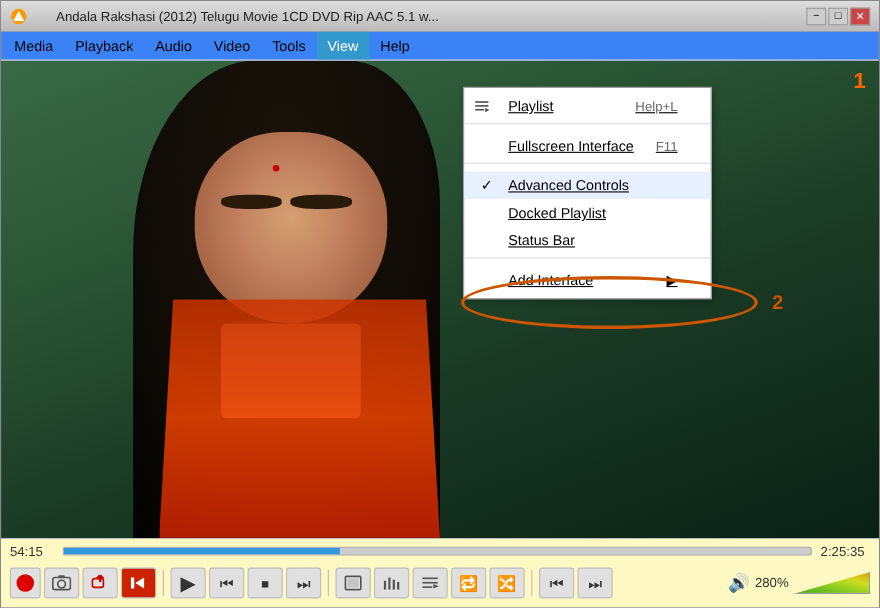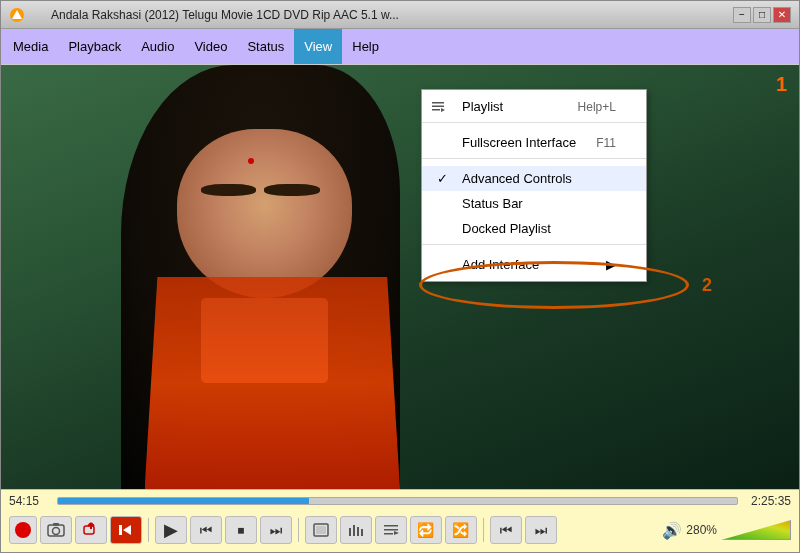--- a/index.html
+++ b/index.html
@@ -7,48 +7,48 @@
 
     
     .window { width: 800px; height: 553px; border: 1px solid #888; background: #f0f0f0; display: flex; flex-direction: column; }
     .title-bar { background: linear-gradient(to bottom, #ddd, #bbb); height: 28px; display: flex; align-items: center; padding: 0 8px; border-bottom: 1px solid #999; gap: 20px; }
     .title-bar-icon { width: 16px; height: 16px; margin-right: 6px; }
     .title-bar-text { flex: 1; font-size: 12px; color: #222; font-weight: normal; white-space: nowrap; overflow: hidden; text-overflow: ellipsis; }
     .title-bar-buttons { display: flex; gap: 2px; }
     .title-btn { width: 18px; height: 16px; background: #ccc; border: 1px solid #999; font-size: 10px; display: flex; align-items: center; justify-content: center; cursor: pointer; }
 
     
-    .menu-bar { background: #c4b5fd; height: 36px; display: flex; align-items: stretch; border-bottom: 1px solid #ccc; padding: 0 2px; position: relative; z-index: 100; }
+    .menu-bar { background: #3b82f6; height: 26px; display: flex; align-items: stretch; border-bottom: 1px solid #ccc; padding: 0 2px; position: relative; z-index: 100; }
     .menu-item { padding: 0 10px; display: flex; align-items: center; cursor: pointer; font-size: 13px; color: #000; white-space: nowrap; }
     .menu-item.active { background: #3399cc; color: #fff; }
 
     
     .main-content { display: flex; flex: 1; overflow: hidden; position: relative; }
 
     
     .video-area { flex: 1; background: #1a1a1a; position: relative; overflow: hidden; }
 
     
     .video-bg { width: 100%; height: 100%; background: linear-gradient(135deg, #2a6040 0%, #4a8060 20%, #3a7050 40%, #1a4a30 60%, #0a2a1a 80%, #050f08 100%); position: relative; overflow: hidden; }
 
     
-    .dropdown-menu { position: absolute; top: 24px; left: 420px; background: #fff; border: 1px solid #999; box-shadow: 2px 2px 6px rgba(0,0,0,0.3); min-width: 220px; z-index: 200; padding: 4px 0; }
+    .dropdown-menu { position: absolute; top: 24px; left: 420px; background: #fff; border: 1px solid #999; box-shadow: 2px 2px 6px rgba(0,0,0,0.3); min-width: 220px; z-index: 200; padding: 4px 0; text-decoration: underline; }
     .dropdown-item { padding: 5px 30px 5px 40px; cursor: pointer; color: #000; display: flex; align-items: center; justify-content: space-between; position: relative; white-space: nowrap; }
     .dropdown-item .shortcut { color: #666; font-size: 12px; margin-left: 20px; }
     .dropdown-item .check { position: absolute; left: 15px; color: #000; font-size: 13px; }
     .dropdown-item .arrow { margin-left: 10px; }
     .dropdown-icon { position: absolute; left: 8px; width: 20px; display: flex; align-items: center; justify-content: center; }
 
     
     .controls-area { background: #fef9c3; border-top: 1px solid #bbb; padding: 4px 8px; }
     .progress-row { display: flex; align-items: center; gap: 8px; margin-bottom: 4px; }
     .time-label { font-size: 12px; color: #333; min-width: 40px; }
     .progress-bar-container { flex: 1; height: 8px; background: #ccc; border: 1px solid #aaa; border-radius: 2px; overflow: hidden; cursor: pointer; }
     .progress-bar-fill { height: 100%; background: #3399dd; width: 37%; }
-    .time-end { font-size: 12px; color: #333; min-width: 45px; text-align: right; }
+    .time-end { font-size: 12px; color: #333; min-width: 45px; }
 
     .buttons-row { display: flex; align-items: center; gap: 3px; height: 36px; }
     .ctrl-btn { width: 32px; height: 28px; background: #e0e0e0; border: 1px solid #bbb; border-radius: 3px; cursor: pointer; display: flex; align-items: center; justify-content: center; font-size: 14px; color: #333; }
     .record-btn { width: 28px; height: 28px; background: #e0e0e0; border: 1px solid #bbb; border-radius: 3px; cursor: pointer; display: flex; align-items: center; justify-content: center; }
     .record-circle { width: 16px; height: 16px; background: #dd0000; border-radius: 50%; }
     .separator { width: 1px; height: 24px; background: #bbb; margin: 0 3px; }
     .volume-section { display: flex; align-items: center; gap: 4px; margin-left: auto; }
     .volume-label { font-size: 12px; color: #333; }
 
     
@@ -82,21 +82,21 @@
     <div class="menu-item">
         <span>Playback</span>
       </div>
     <div class="menu-item">
         <span>Audio</span>
       </div>
     <div class="menu-item">
         <span>Video</span>
       </div>
     <div class="menu-item">
-        <span>Status</span>
+        <span>Tools</span>
       </div>
     <div class="menu-item active">
         <span>View</span>
       </div>
     <div class="menu-item">
         <span>Help</span>
       </div>
   </div>
 
   <div class="main-content">
@@ -141,24 +141,24 @@
         <span>Fullscreen Interface</span>
         <span class="shortcut">F11</span>
       </div>
       <div style="height:5px;border-top:1px solid #ddd;margin:3px 0;"></div>
 
       <div class="dropdown-item" style="background:#e8f0ff;">
         <span class="check">✓</span>
         <span>Advanced Controls</span>
       </div>
       <div class="dropdown-item">
+        <span>Docked Playlist</span>
+      </div>
+      <div class="dropdown-item">
         <span>Status Bar</span>
-      </div>
-      <div class="dropdown-item">
-        <span>Docked Playlist</span>
       </div>
       <div style="height:5px;border-top:1px solid #ddd;margin:3px 0;"></div>
       <div class="dropdown-item">
         <span>Add Interface</span>
         <span class="arrow">▶</span>
       </div>
     </div>
 
     <div style="position:absolute;top:196px;left:418px;width:270px;height:48px;border:3px solid #cc5500;border-radius:50%;pointer-events:none;z-index:300;">
       <span style="position:absolute;right:-26px;top:50%;transform:translateY(-50%);color:#cc5500;font-size:18px;font-weight:bold;font-family:Arial;">2</span>

